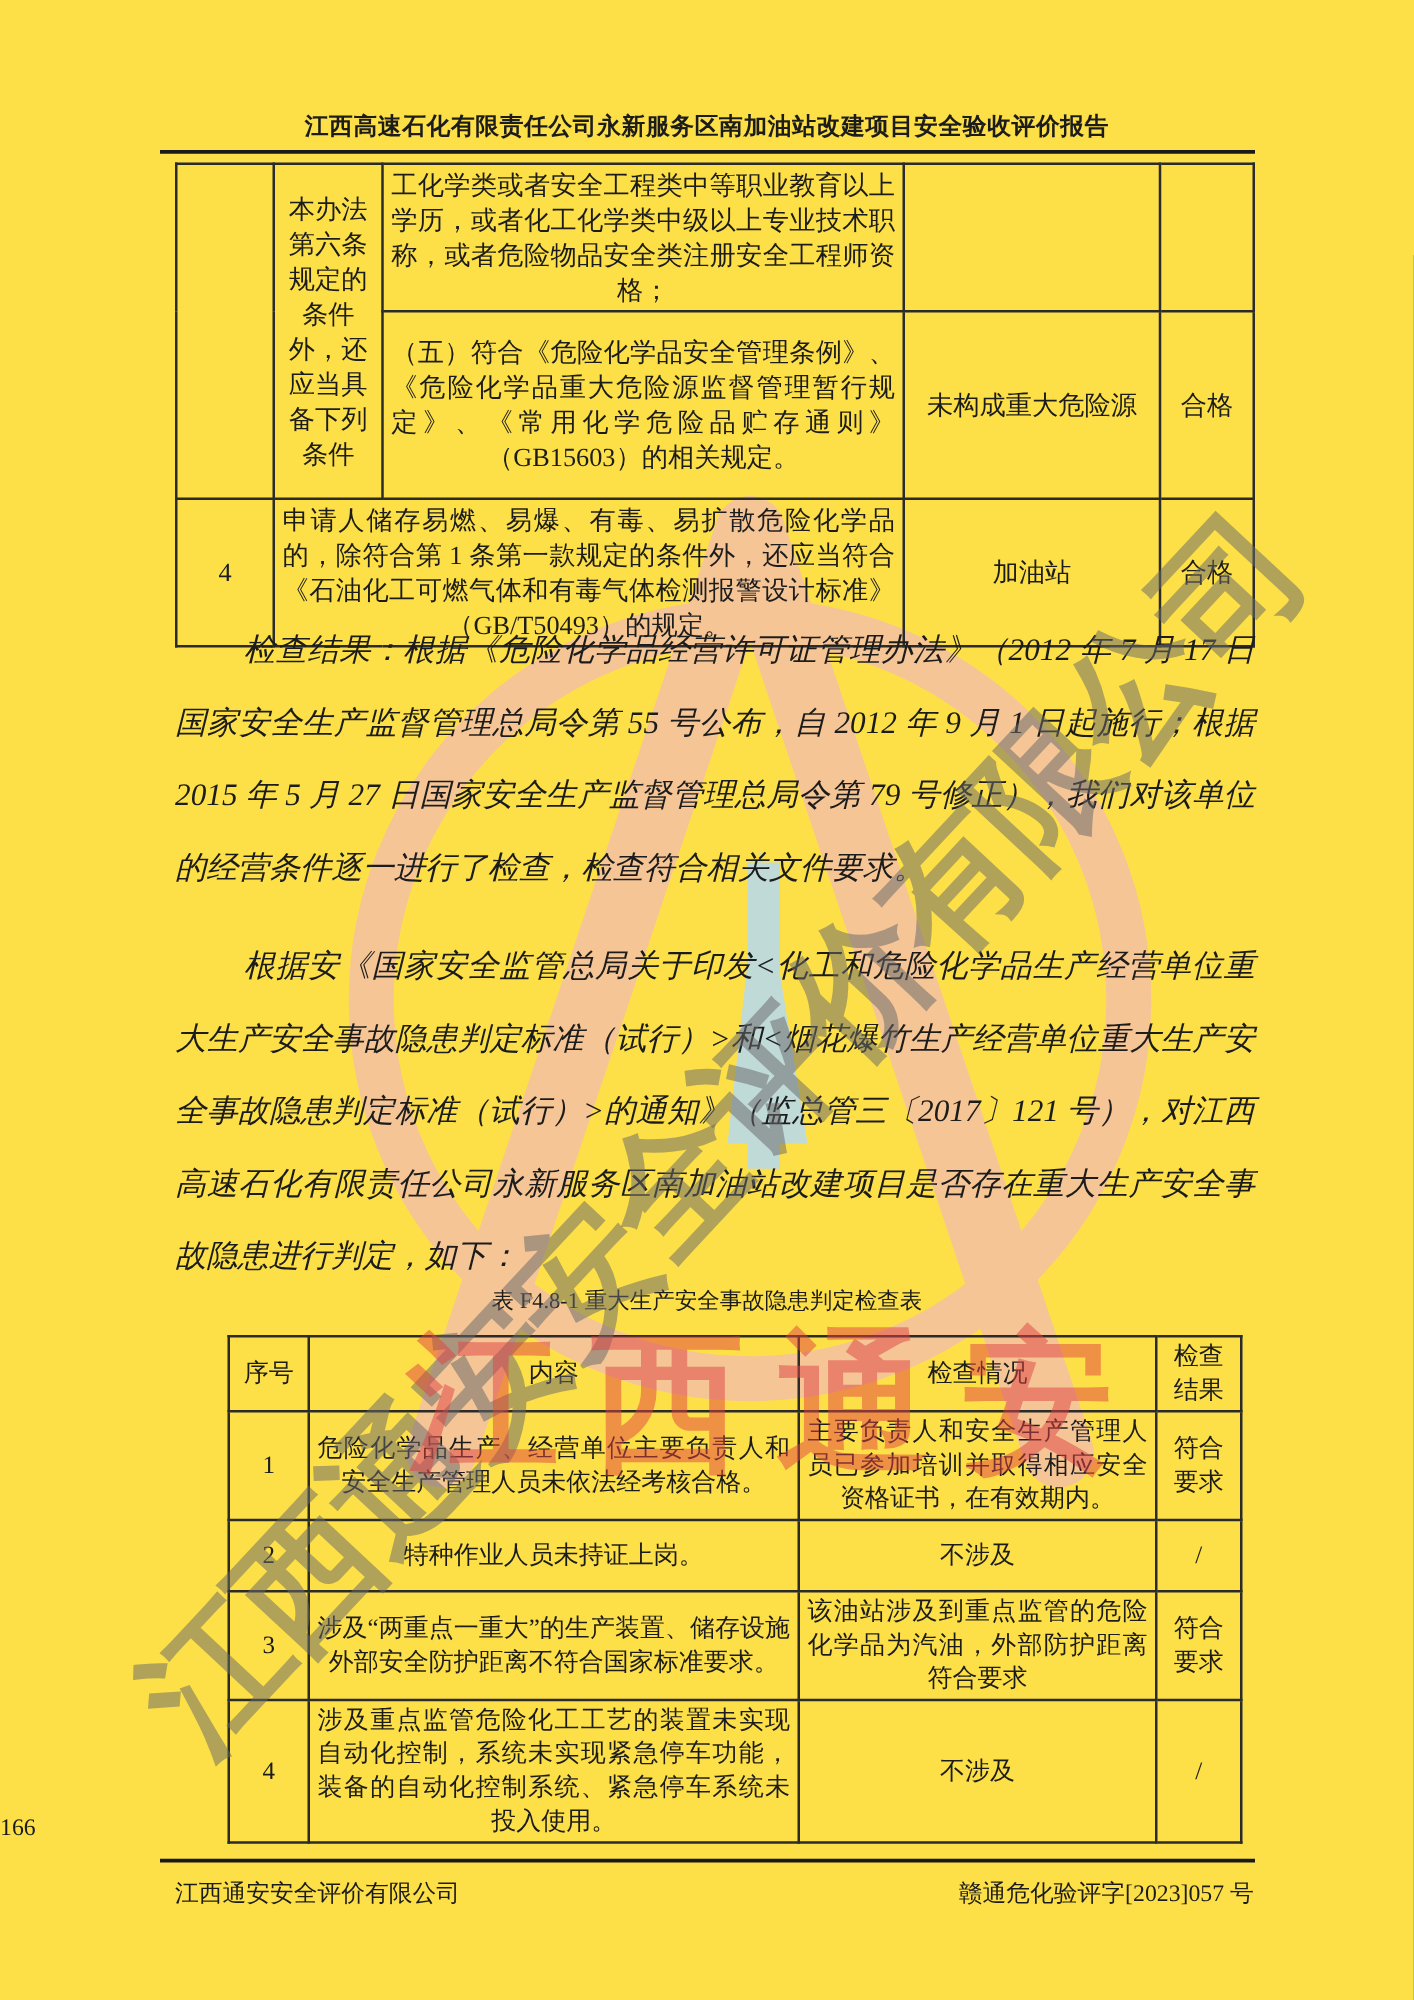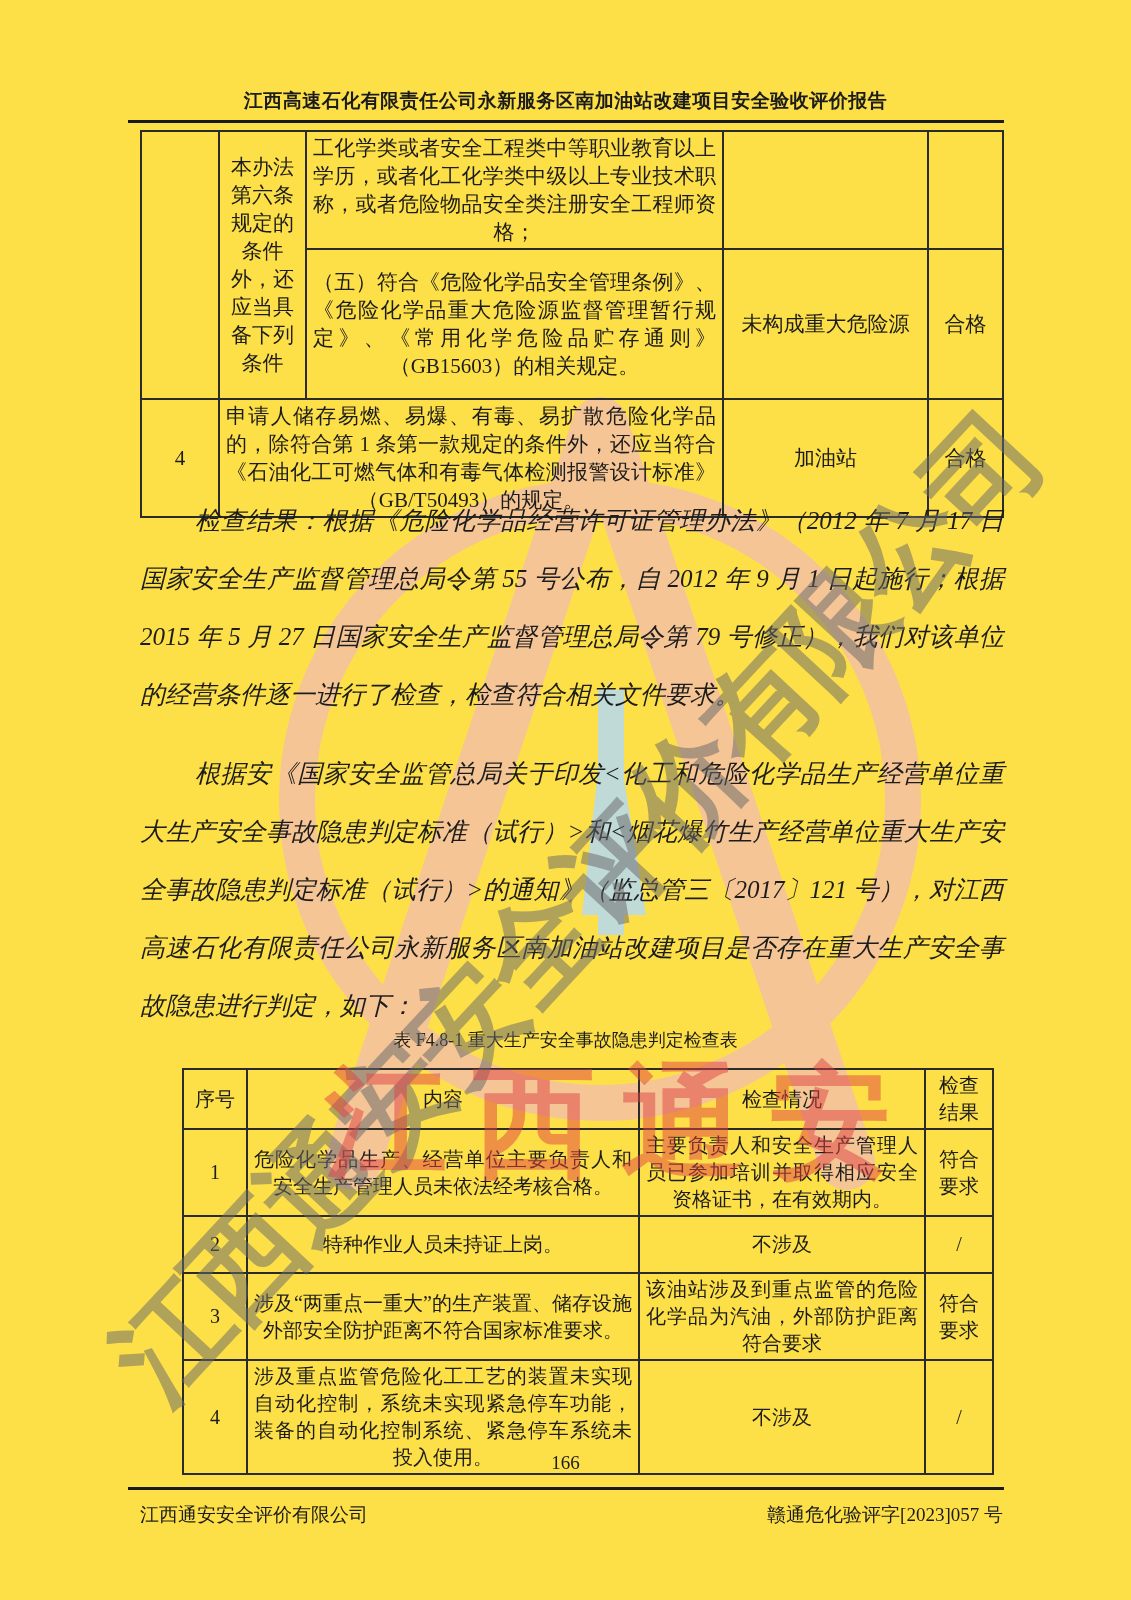--- a/index.html
+++ b/index.html
@@ -92,21 +92,20 @@
     font-size: 24px;
     font-weight: bold;
     font-family: "Liberation Sans", "DejaVu Sans", sans-serif;
   }
   .para-2 { top: 745px; }
 
   
   .page-number {
     position: absolute;
     top: 1452px; left: 0; right: 0;
-    text-align: center;
     font-size: 19px;
   }
   .footer-rule {
     position: absolute;
     top: 1487px; left: 128px;
     width: 876px; height: 3px;
     background: #1a1a1a;
   }
   .footer-row {
     position: absolute;

